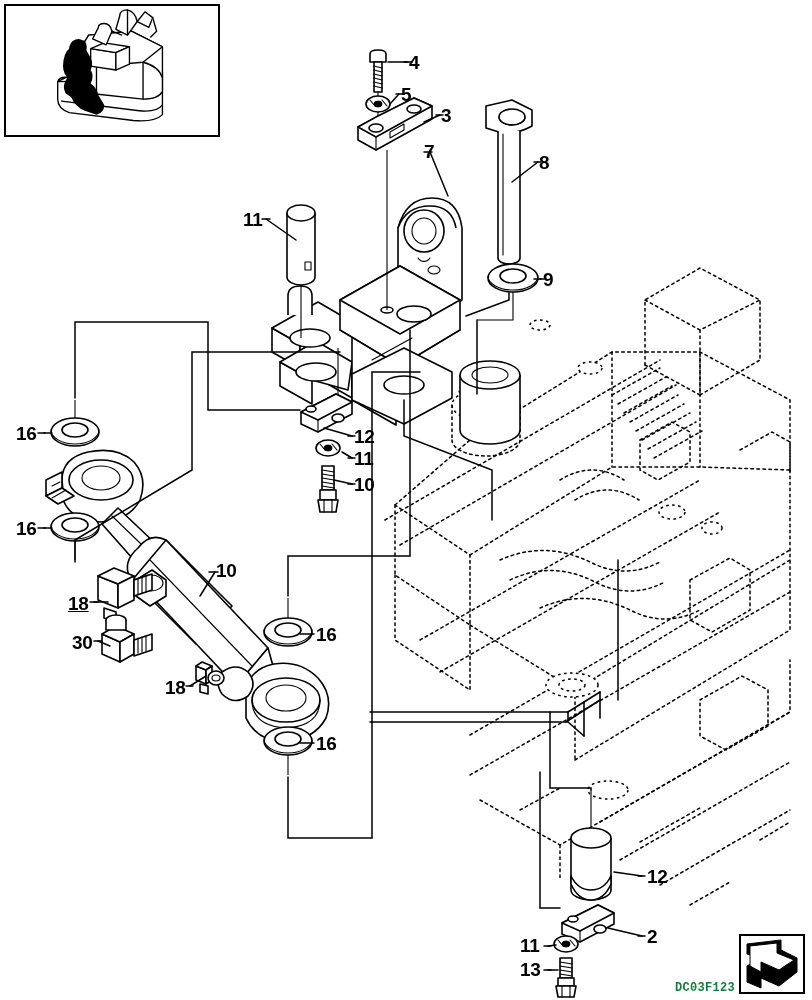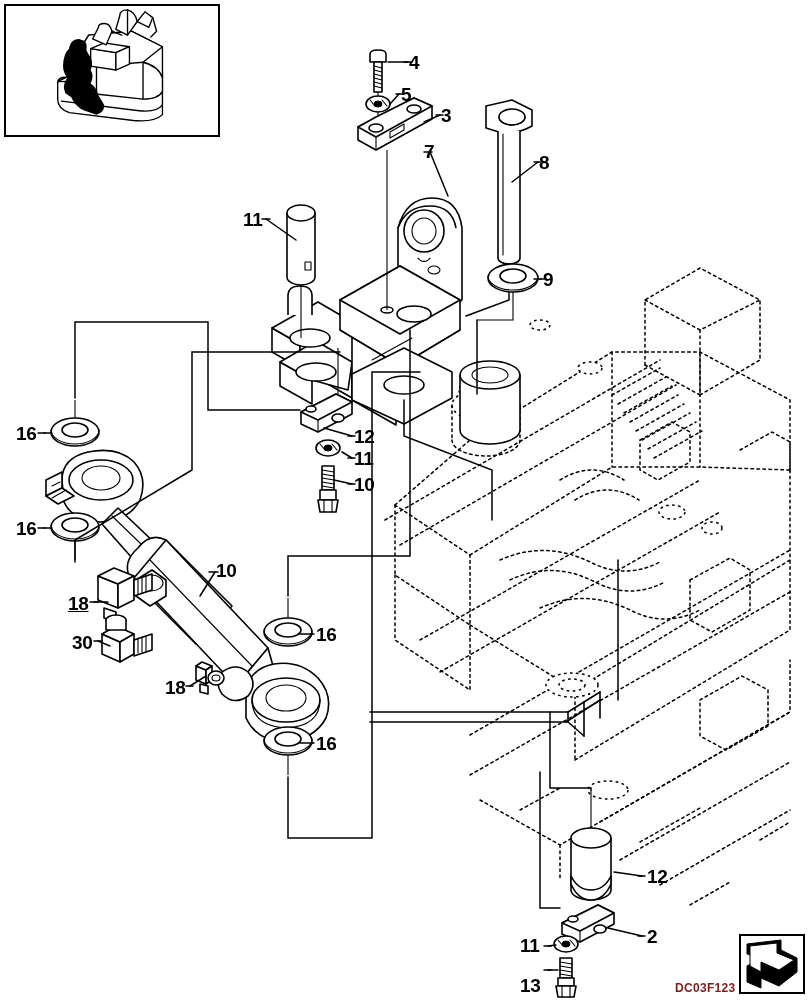--- a/index.html
+++ b/index.html
@@ -26,25 +26,25 @@
     font-family: "Liberation Sans", sans-serif;
     font-weight: bold;
     font-size: 19px;
     color: #000;
     line-height: 1;
     white-space: nowrap;
     letter-spacing: -0.3px;
   }
   .dwgcode {
     position: absolute;
-    font-family: Liberation Sans, sans-serif;
+    font-family: Liberation Mono, monospace;
     font-weight: bold;
     font-size: 12px;
     letter-spacing: 0.3px;
-    color: #7f1d1d;
+    color: #15803d;
   }
   .inset-box {
     position: absolute;
     left: 4px; top: 4px;
     width: 216px; height: 133px;
     border: 2px solid #000;
     background: #fff;
   }
   .arrow-box {
     position: absolute;
@@ -544,17 +544,17 @@
   <div class="callout" style="left:16px;  top:519px;">16</div>
   <div class="callout" style="left:216px; top:561px;">10</div>
   <div class="callout" style="left:68px;  top:594px;text-decoration:underline;">18</div>
   <div class="callout" style="left:72px;  top:633px;">30</div>
   <div class="callout" style="left:316px; top:625px;">16</div>
   <div class="callout" style="left:165px; top:678px;">18</div>
   <div class="callout" style="left:316px; top:734px;">16</div>
   <div class="callout" style="left:647px; top:867px;">12</div>
   <div class="callout" style="left:647px; top:927px;">2</div>
   <div class="callout" style="left:520px; top:936px;">11</div>
-  <div class="callout" style="left:520px; top:960px;margin-top:16px;">13</div>
+  <div class="callout" style="left:520px; top:960px;">13</div>
 
   <div class="dwgcode" style="left:675px; top:981px;">DC03F123</div>
 
 </div>
 
 </body></html>

